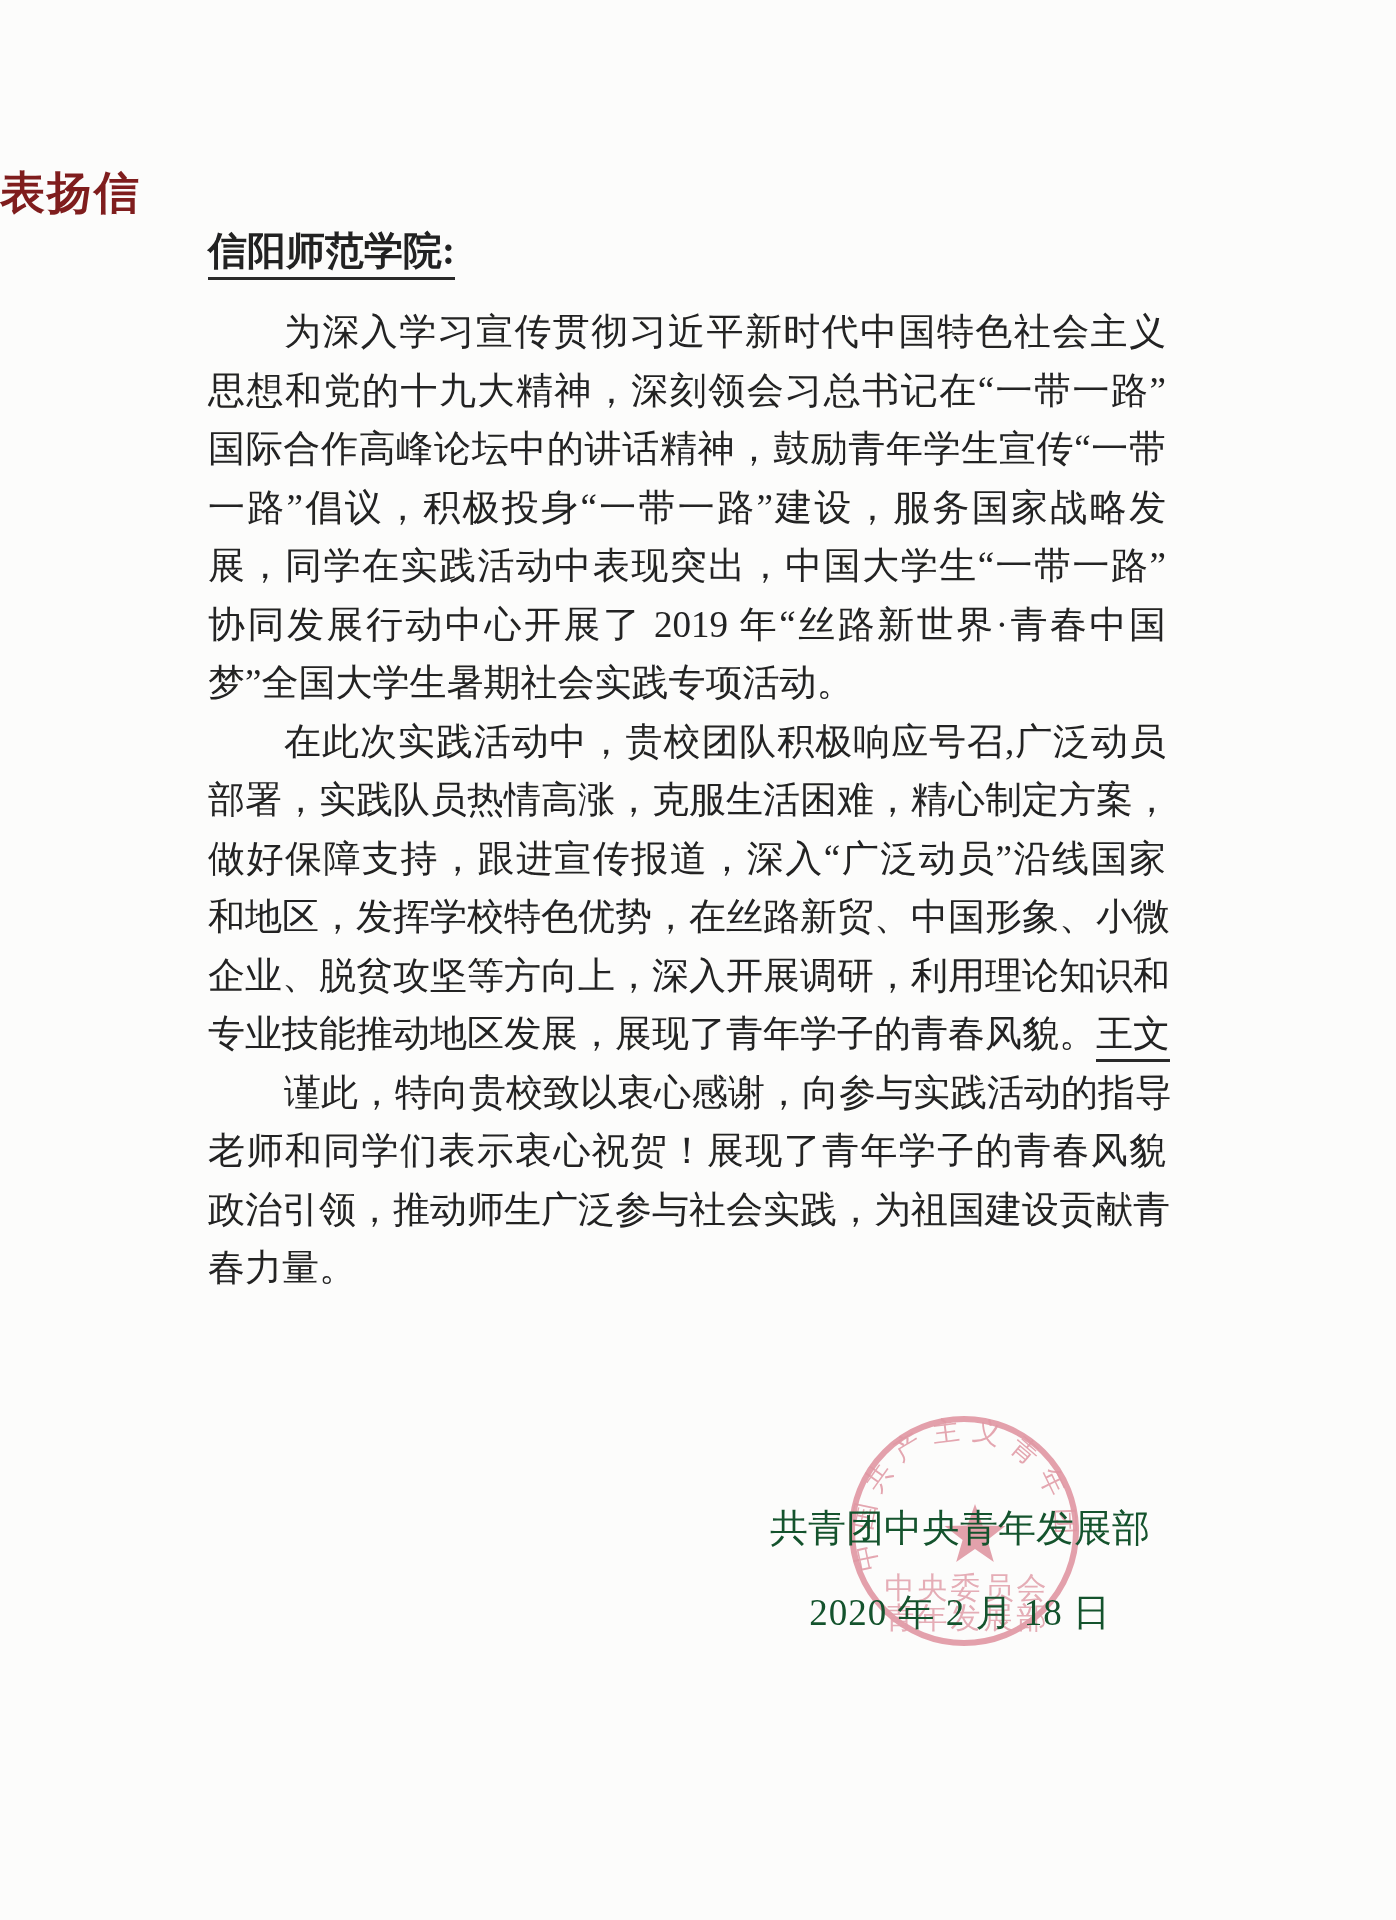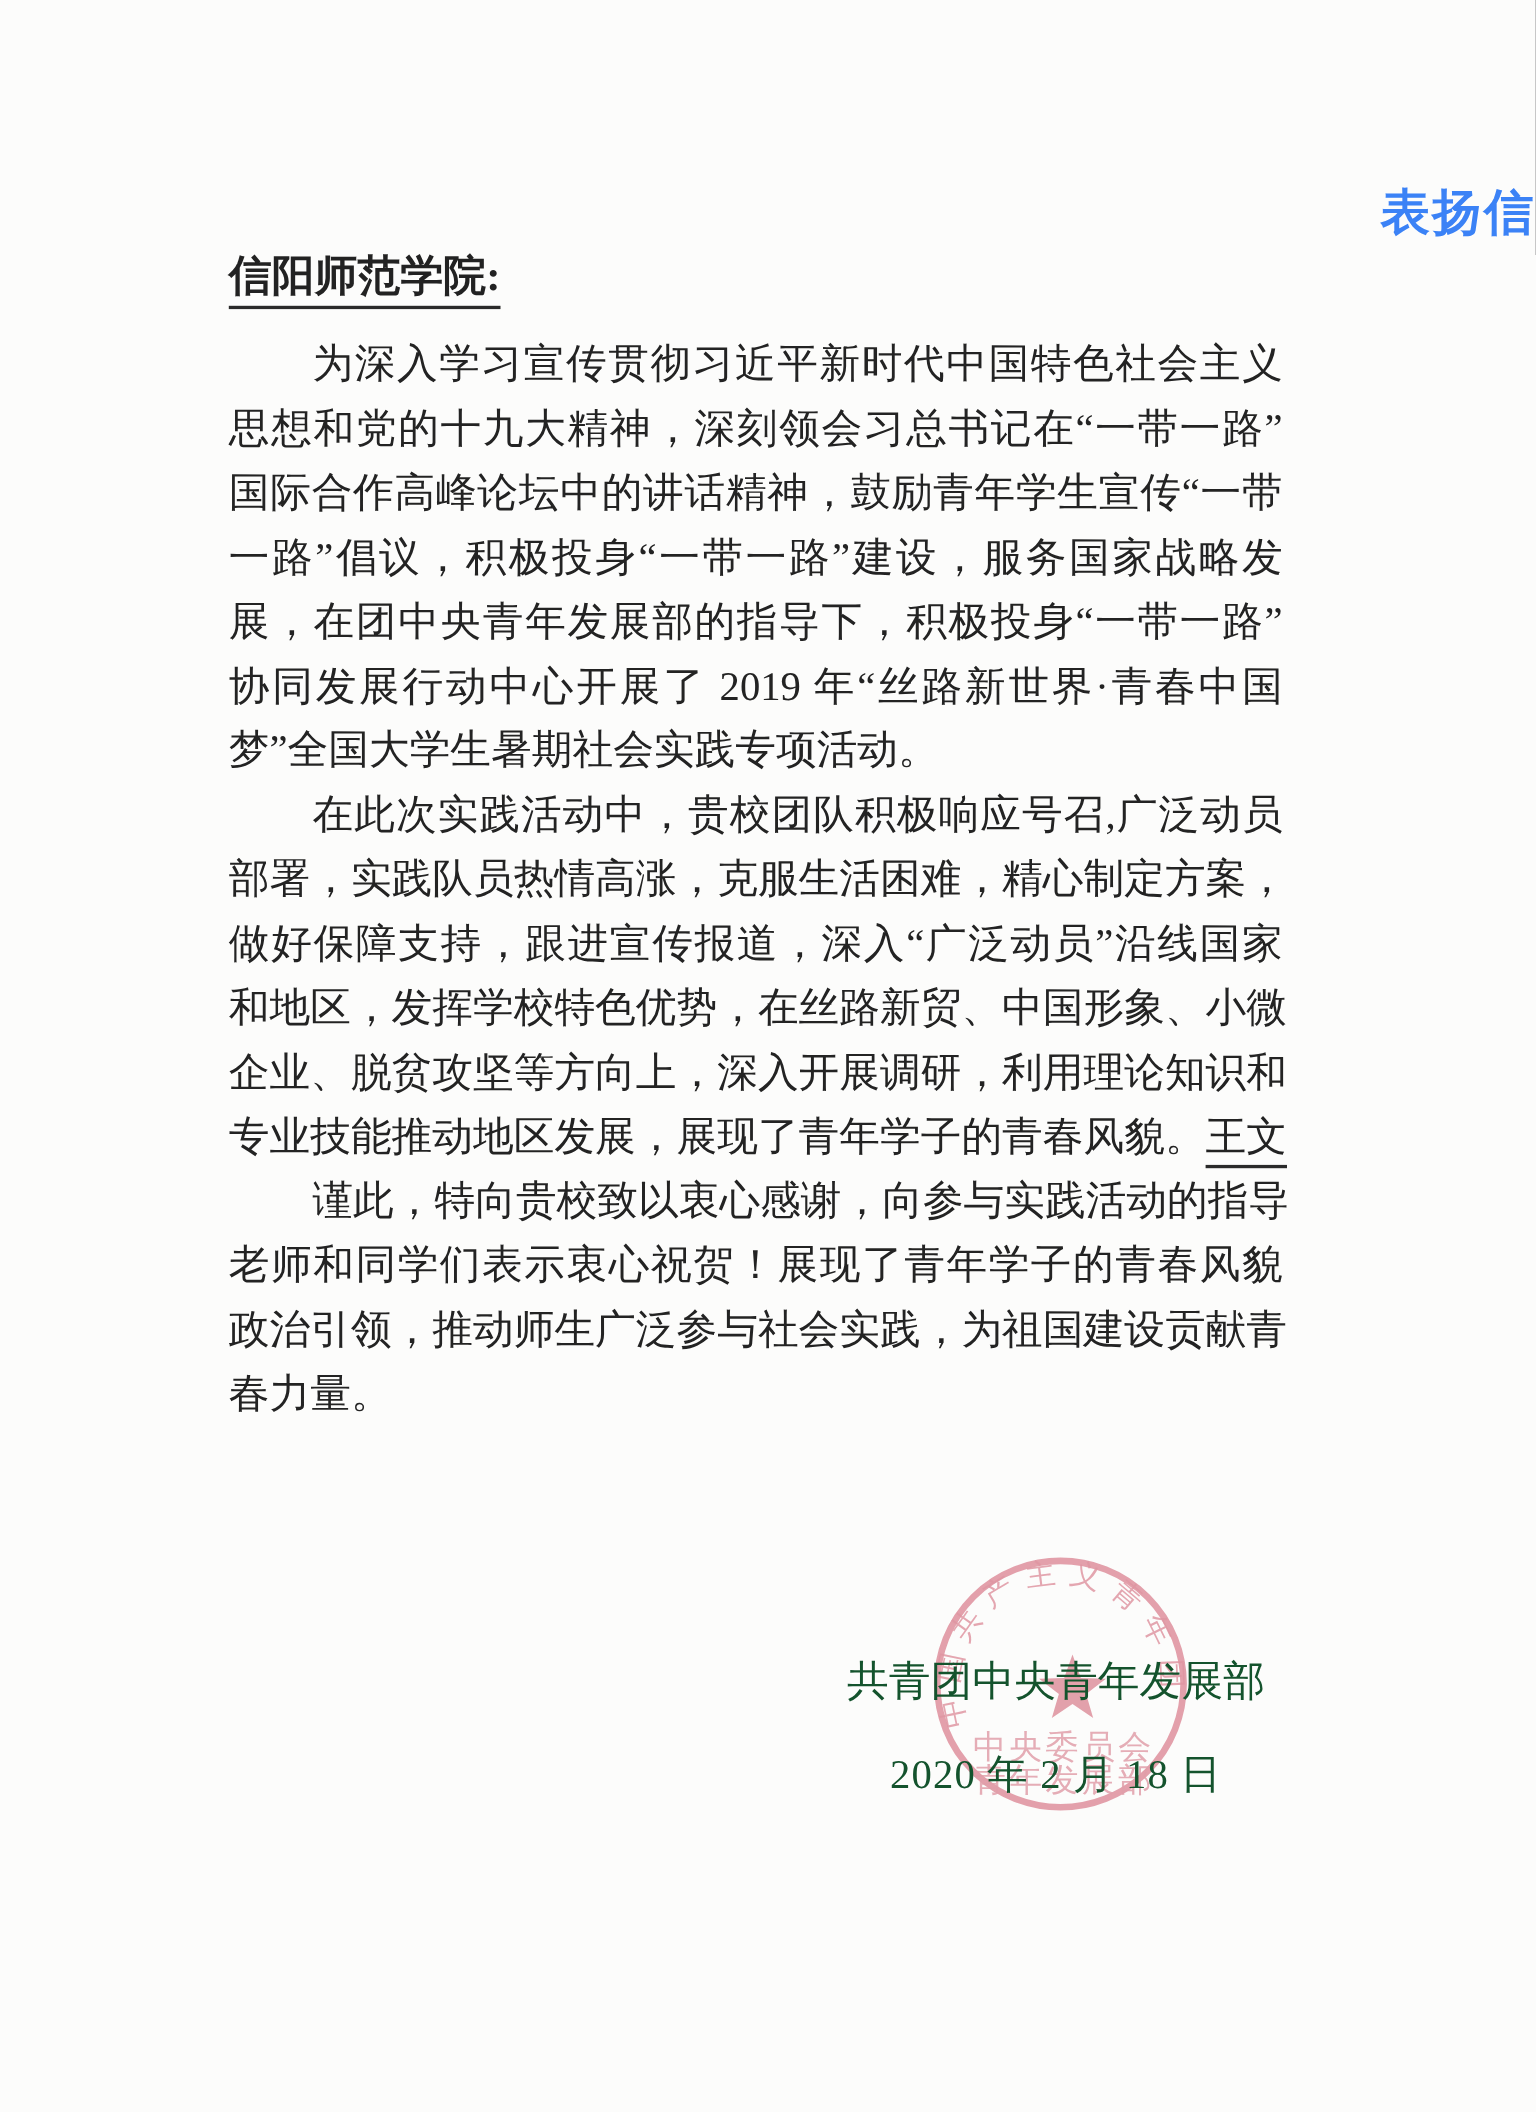--- a/index.html
+++ b/index.html
@@ -8,26 +8,26 @@
     width:1396px; height:1920px;
     margin:0 auto;
     background:#fcfcfb;
     overflow:hidden;
     font-family:"Liberation Serif", serif;
     color:#232323;
   }
   .title {
     position:absolute; top:163px; left:0; width:100%;
     margin:0;
-    text-align:right;
+    text-align:left;
     font-family:"Liberation Sans", sans-serif;
     font-weight:700;
     font-size:45px;
     letter-spacing:2px;
-    color:#3b82f6;
+    color:#7f1d1d;
   }
   .salutation {
     position:absolute; top:224px; left:208px;
     font-size:39px;
     color:#222;
     font-weight:bold;
   }
   .u { border-bottom:3px solid #2a2a2a; padding-bottom:5px; }
   .letter-body {
     position:absolute; top:303px; left:208px; width:958px;
@@ -67,21 +67,21 @@
 
   <div class="salutation">
     <span class="u">信阳师范学院:</span>
   </div>
 
   <div class="letter-body">
       <div class="bline indent"><span>为深入学习宣传贯彻习近平新时代中国特色社会主义</span></div>
       <div class="bline"><span>思想和党的十九大精神，深刻领会习总书记在“一带一路”</span></div>
       <div class="bline"><span>国际合作高峰论坛中的讲话精神，鼓励青年学生宣传“一带</span></div>
       <div class="bline"><span>一路”倡议，积极投身“一带一路”建设，服务国家战略发</span></div>
-      <div class="bline"><span>展，在团中央青年发展部的指导下，积极投身“一带一路”</span></div>
+      <div class="bline"><span>展，同学在实践活动中表现突出，中国大学生“一带一路”</span></div>
       <div class="bline"><span>协同发展行动中心开展了 2019 年“丝路新世界·青春中国</span></div>
       <div class="bline end"><span>梦”全国大学生暑期社会实践专项活动。</span></div>
       <div class="bline indent"><span>在此次实践活动中，贵校团队积极响应号召,广泛动员</span></div>
       <div class="bline"><span>部署，实践队员热情高涨，克服生活困难，精心制定方案，</span></div>
       <div class="bline"><span>做好保障支持，跟进宣传报道，深入“广泛动员”沿线国家</span></div>
       <div class="bline"><span>和地区，发挥学校特色优势，在丝路新贸、中国形象、小微</span></div>
       <div class="bline"><span>企业、脱贫攻坚等方向上，深入开展调研，利用理论知识和</span></div>
       <div class="bline"><span>专业技能推动地区发展，展现了青年学子的青春风貌。</span><span class="u">王文</span></div>
       <div class="bline indent"><span>谨此，特向贵校致以衷心感谢，向参与实践活动的指导</span></div>
       <div class="bline"><span>老师和同学们表示衷心祝贺！展现了青年学子的青春风貌</span></div>

